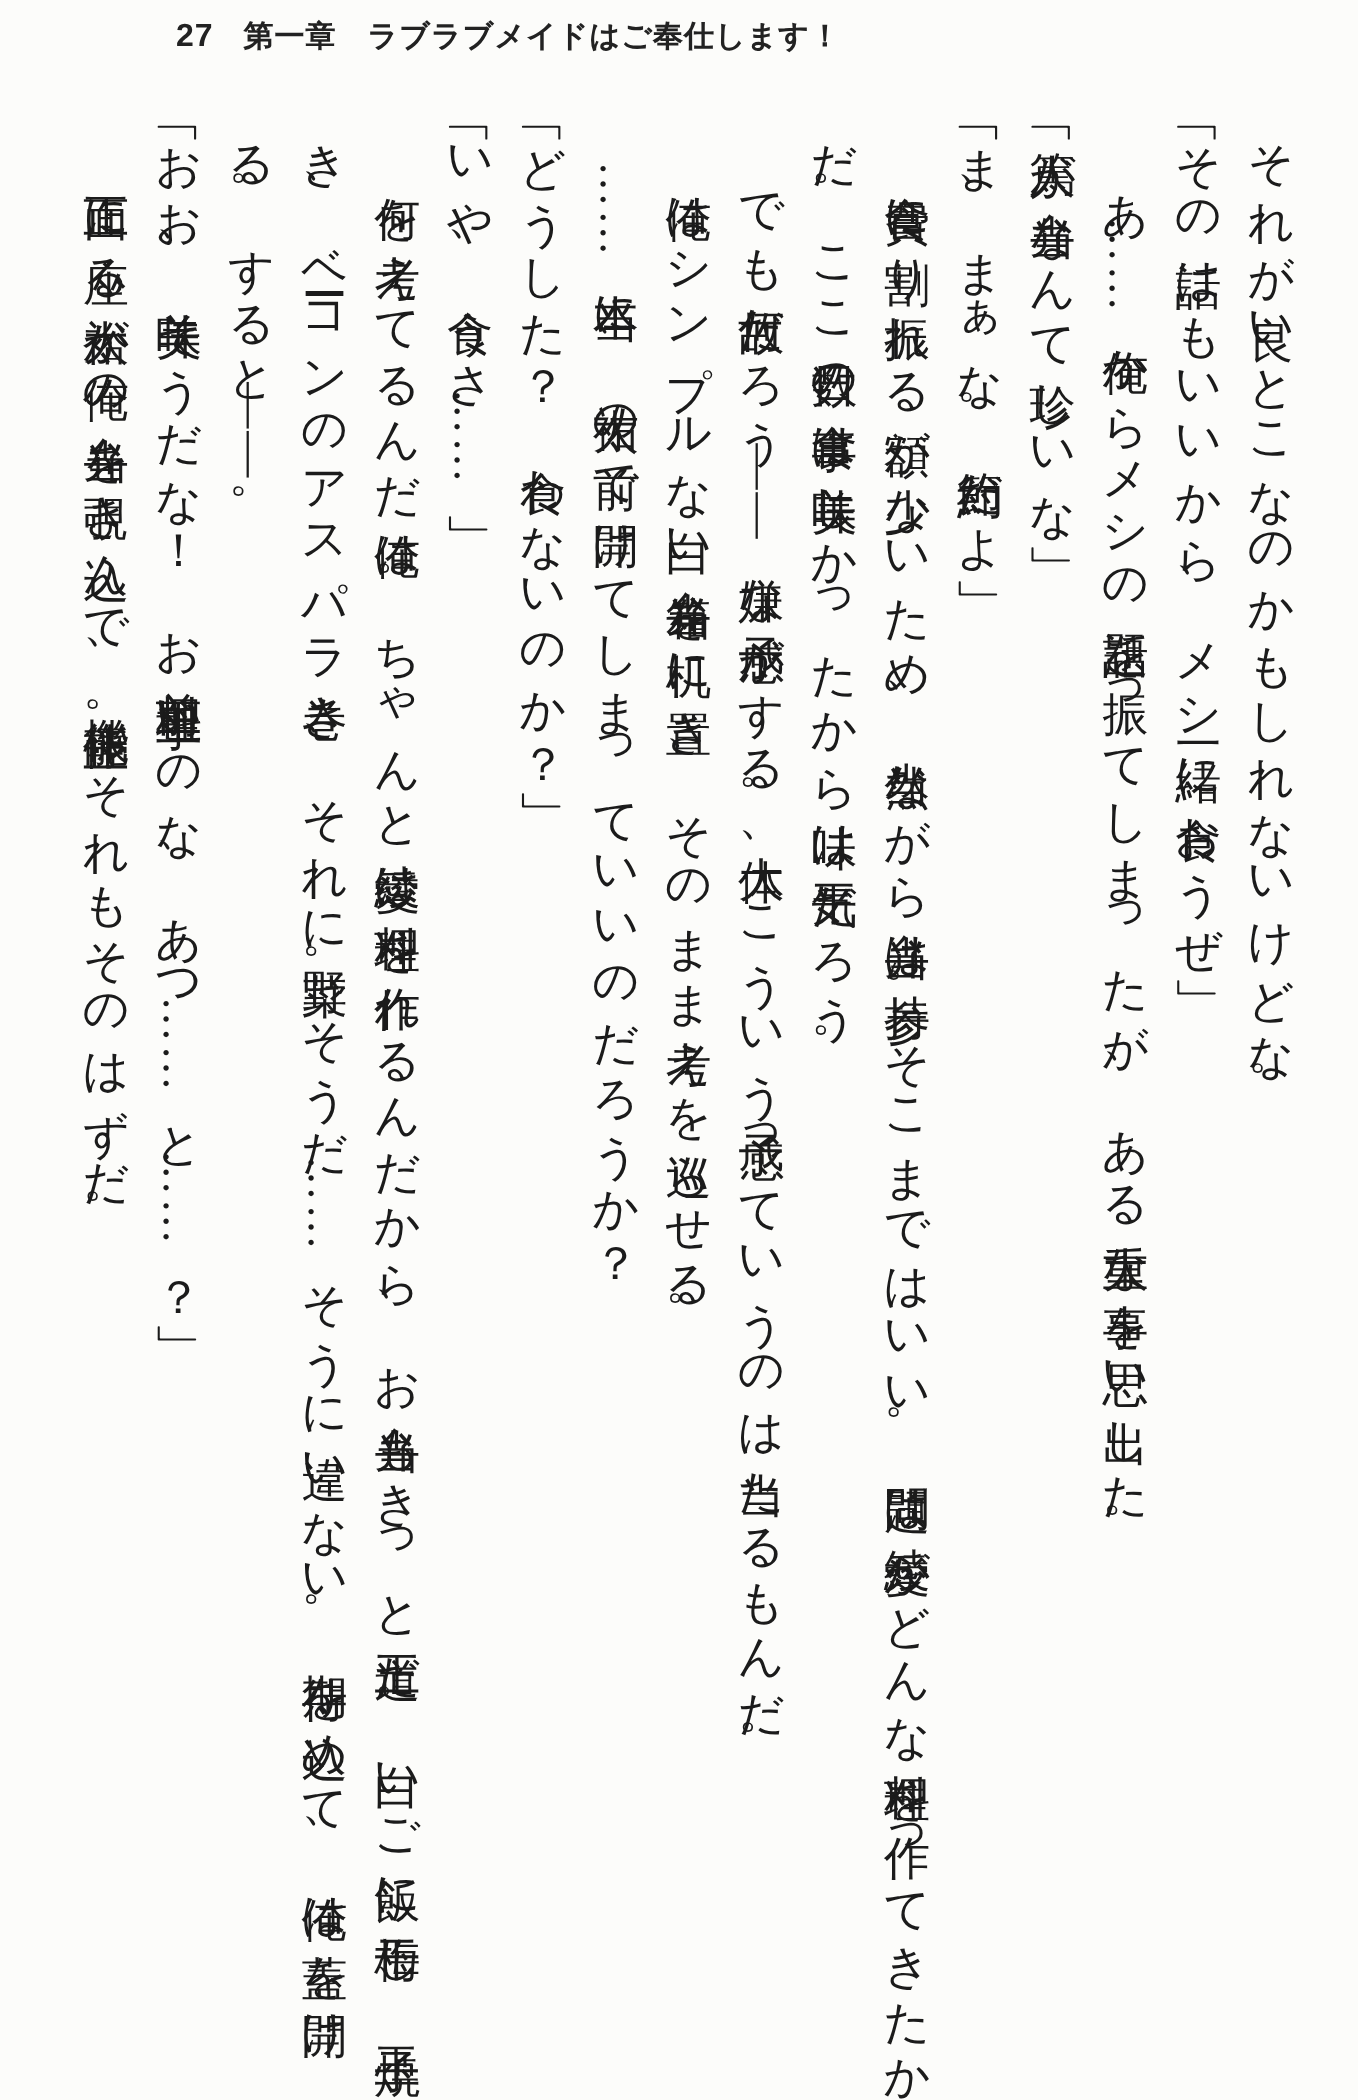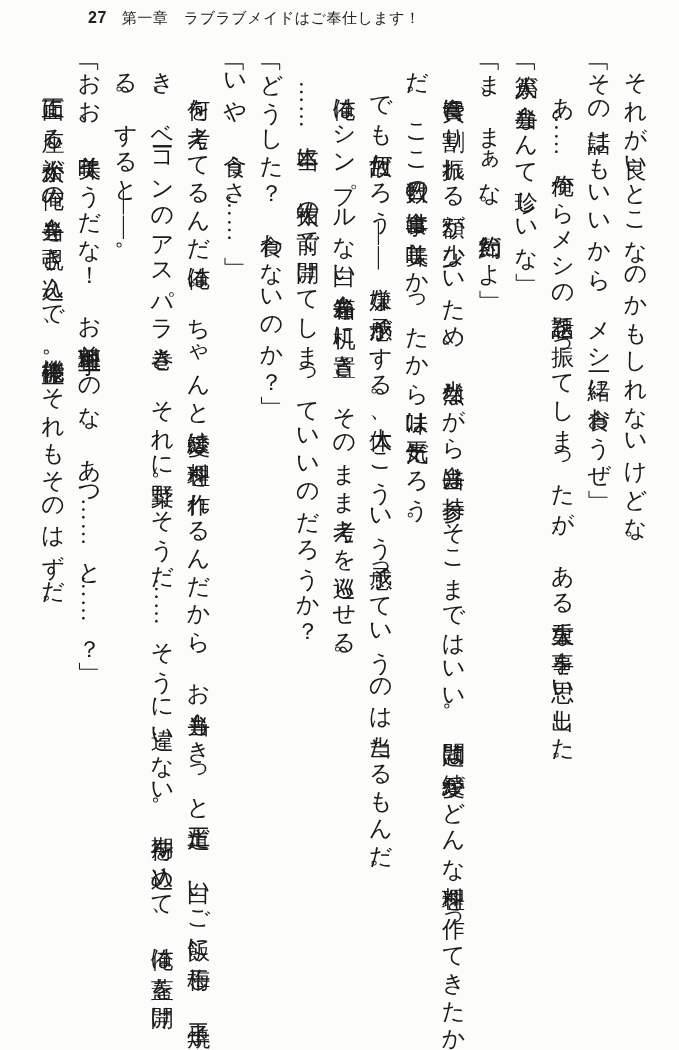--- a/index.html
+++ b/index.html
@@ -30,21 +30,21 @@
     font-family: "Liberation Sans", sans-serif;
     font-size: 15px;
     color: #222222;
   }
   .page-number {
     font-weight: 700;
     font-size: 16px;
     letter-spacing: 0.5px;
   }
   .chapter-title {
-    font-weight: 400;
+    font-weight: 700;
     letter-spacing: 0.5px;
   }
   
   .text-body {
     position: absolute;
     top: 56px;
     right: 26px;
     height: 990px;
     width: 622px;
     writing-mode: vertical-rl;

